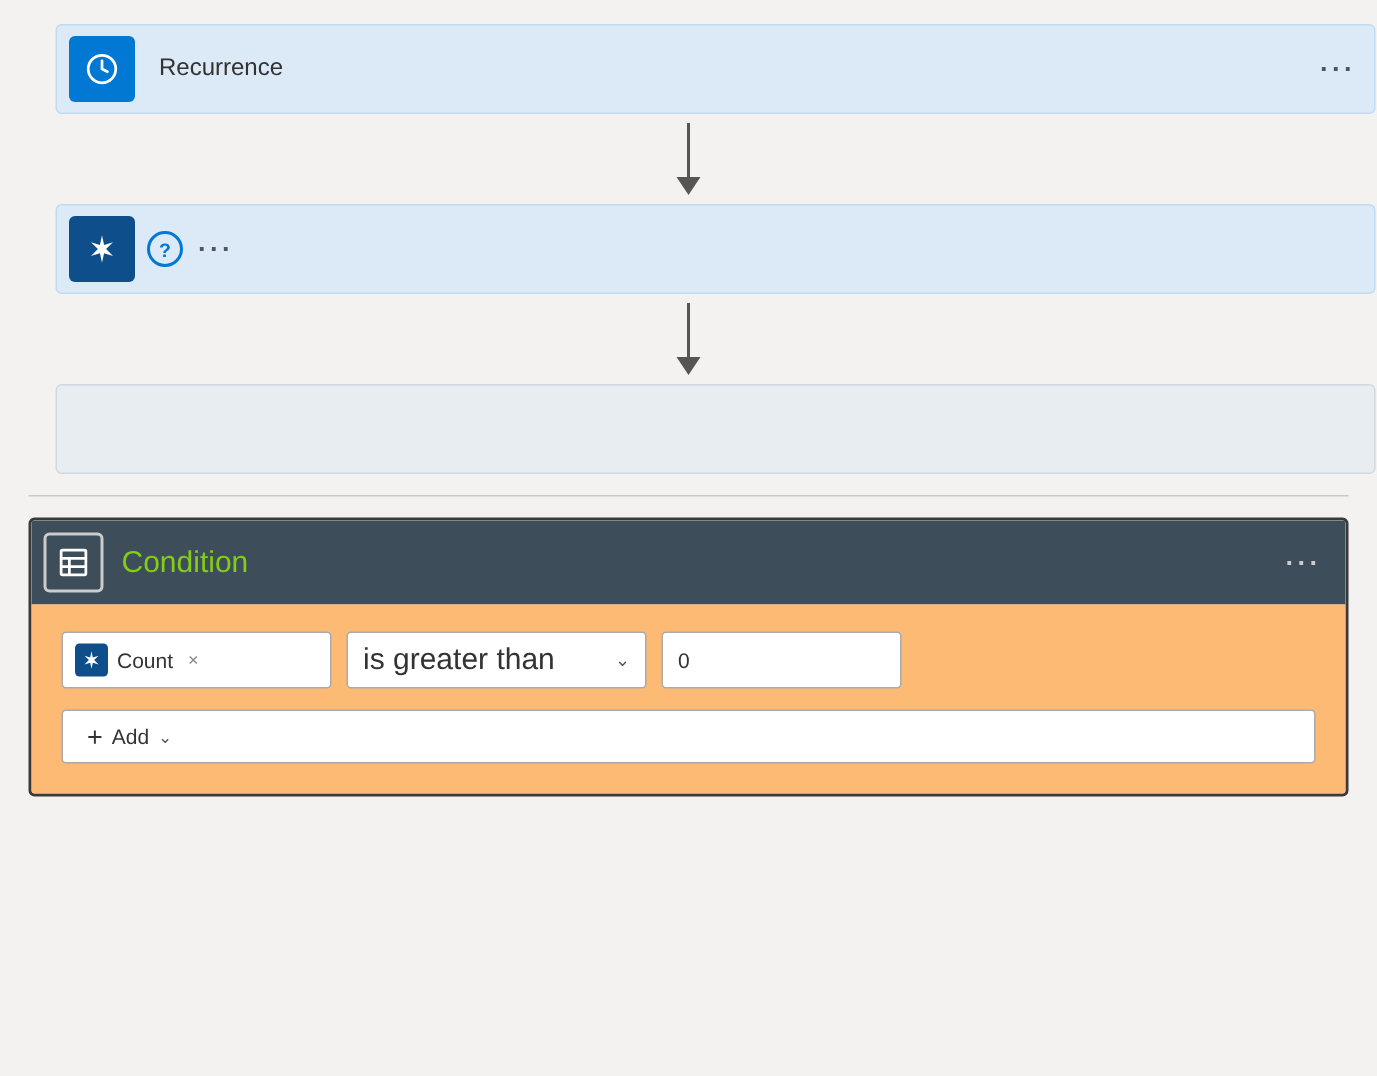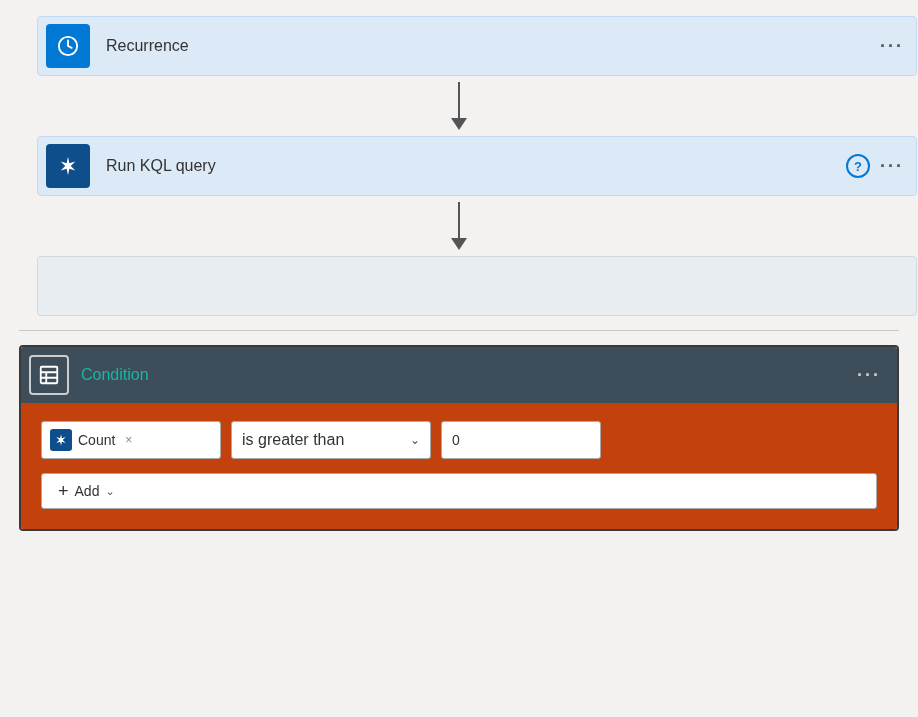--- a/index.html
+++ b/index.html
@@ -178,37 +178,37 @@
       display: flex;
       align-items: center;
       justify-content: center;
       color: white;
       font-size: 18px;
       margin-right: 12px;
     }
 
     .condition-label {
       flex: 1;
-      font-size: 16px;
-      color: #14b8a6;
+      font-size: 20px;
+      color: #84cc16;
       font-weight: 400;
     }
 
     .condition-more {
       font-size: 18px;
       color: #ccc;
       cursor: pointer;
       letter-spacing: 2px;
       font-weight: bold;
       padding-right: 8px;
     }
 
     .condition-body {
       padding: 18px 20px 20px 20px;
-      background: #c2410c;
+      background: #fdba74;
     }
 
     .condition-row {
       display: flex;
       align-items: center;
       gap: 10px;
       margin-bottom: 14px;
     }
 
     .tag-pill {
@@ -255,21 +255,21 @@
       border: 1px solid #aaa;
       border-radius: 3px;
       padding: 4px 10px;
       background: white;
       min-width: 200px;
       height: 38px;
       cursor: pointer;
     }
 
     .dropdown-text {
-      font-size: 16px;
+      font-size: 20px;
       color: #333;
     }
 
     .dropdown-arrow {
       font-size: 12px;
       color: #555;
       margin-left: 8px;
     }
 
     .value-input {
@@ -337,21 +337,20 @@
 
   <div class="step-block kql">
     <div class="step-icon">
       <div class="icon-kql">
 
         <svg width="22" height="22" viewBox="0 0 24 24" fill="white">
           <path d="M12 2 L13.5 9 L20 7 L15 12 L20 17 L13.5 15 L12 22 L10.5 15 L4 17 L9 12 L4 7 L10.5 9 Z"></path>
         </svg>
       </div>
     </div>
-    <span class="step-label">Run KQL query</span>
     <div class="step-actions">
       <div class="help-icon">
         <span>?</span>
       </div>
       <span class="more-icon">···</span>
     </div>
   </div>
 
   <div class="arrow-connector">
     <div class="arrow-line"></div>

